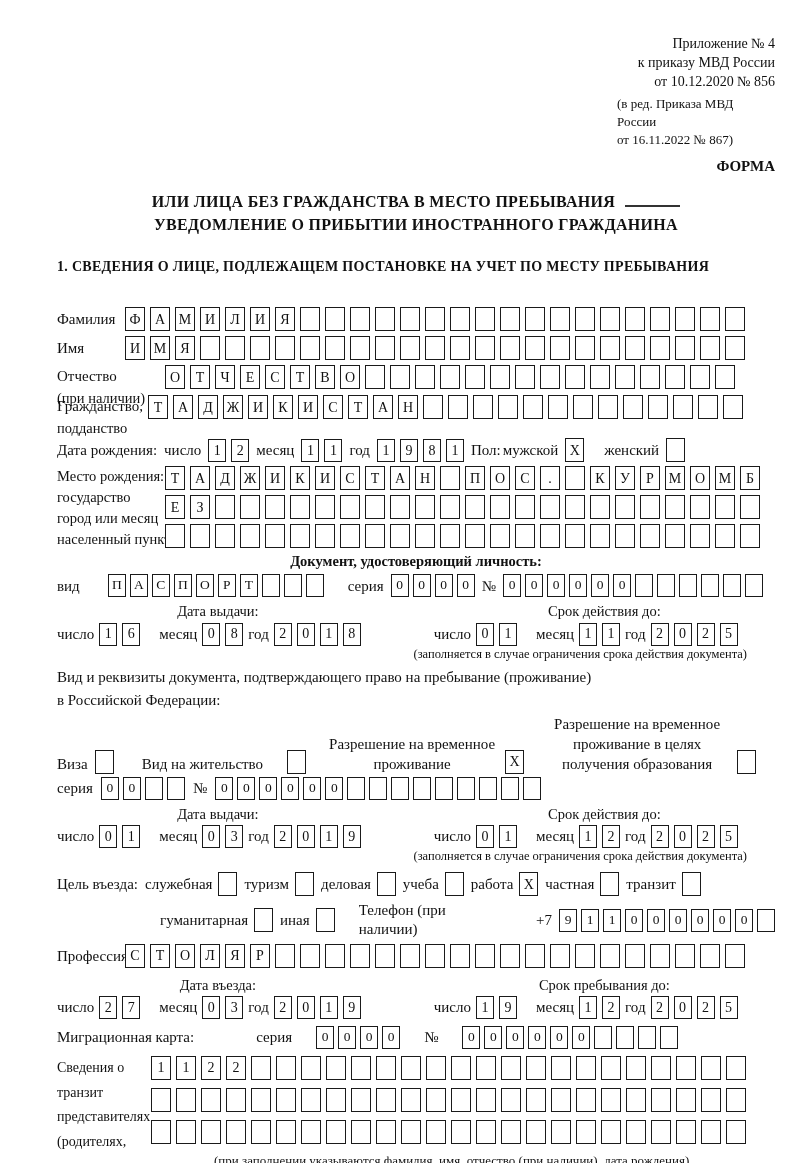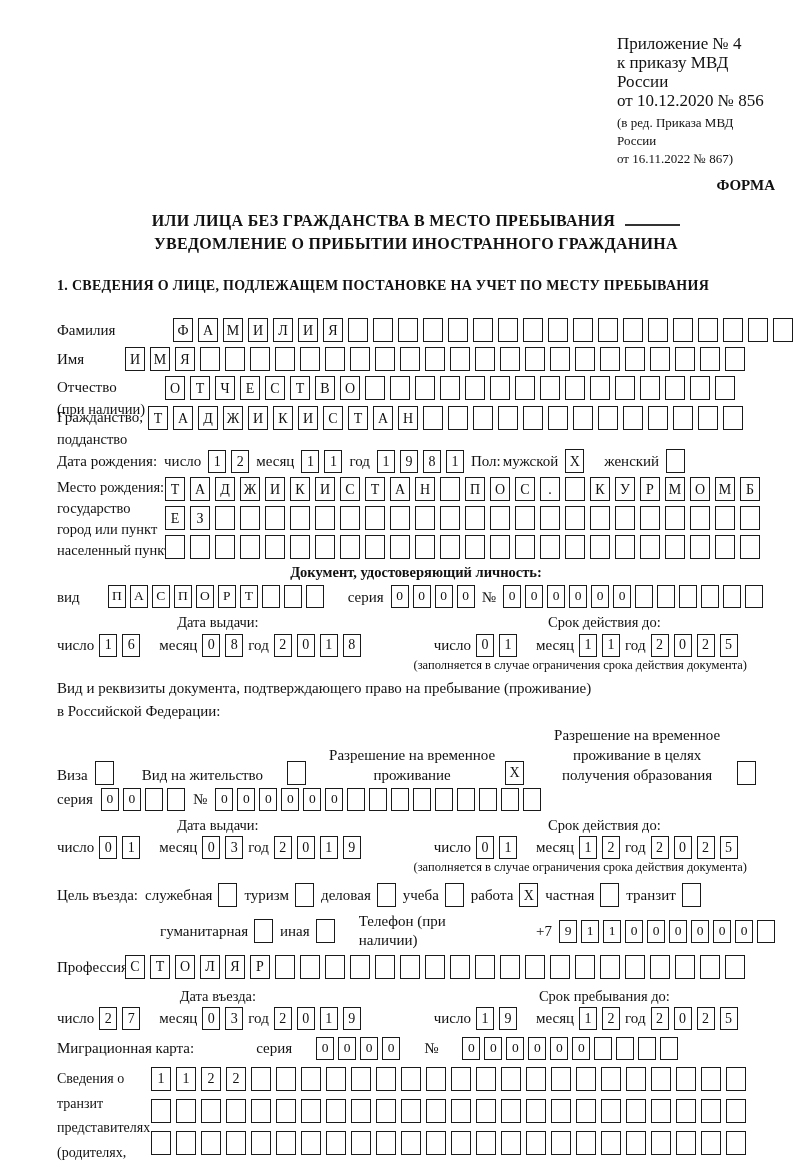--- a/index.html
+++ b/index.html
@@ -2,41 +2,41 @@
 <html><head>
 <meta charset="utf-8">
 <style>
   html,body{margin:0;padding:0;background:#e8e8e8;}
   .page{
     width:800px;height:1163px;margin:0 auto;background:#ffffff;
     font-family:"Liberation Serif","DejaVu Serif",serif;color:#111;
     box-sizing:border-box;padding:34px 25px 0 57px;overflow:hidden;
     font-size:15px;line-height:1.25;
   }
-  .appendix{margin-left:560px;line-height:19px;font-size:17px;}
+  .appendix{margin-left:560px;line-height:19px;font-size:14px;text-align:right;}
   .amendment{margin-left:560px;margin-top:4px;line-height:18px;font-size:13px;}
   .forma{margin-top:8px;text-align:right;font-weight:bold;font-size:15px;}
   .title{margin-top:14px;text-align:center;font-weight:bold;font-size:16px;line-height:23px;letter-spacing:.3px;}
   .blank-line{display:inline-block;width:55px;border-bottom:2px solid #333;height:10px;margin-left:10px;}
   .s1{margin-top:22px;font-weight:bold;font-size:14px;letter-spacing:.3px;}
   .row{display:flex;align-items:center;}
   .row-t{display:flex;align-items:flex-start;}
   .lblcol{flex:0 0 auto;}
   .lblcol .l2{font-size:14.5px;}
   .cells{display:inline-flex;gap:5px;flex-wrap:nowrap;}
   .cell{
     flex:0 0 auto;width:20px;height:24px;border:1.6px solid #1a1a1a;box-sizing:border-box;
     display:flex;align-items:center;justify-content:center;
     font-size:14px;background:#fff;
   }
   .cells.sm{gap:4px;} .cells.sm .cell{width:18px;height:23px;font-size:13.5px;}
   .cells.date{gap:5px;} .cells.date .cell{width:18px;height:23px;}
   .cells.chk .cell{width:19px;height:24px;}
   .gap6{width:6px;} .gap10{width:10px;} .gap14{width:14px;}
-  .surname{margin-top:24px;gap:48px;} .surname .lblcol{width:68px;}
+  .surname{margin-top:32px;} .surname .lblcol{width:68px;}
   .firstname{margin-top:5px;} .firstname .lblcol{width:68px;}
   .patron{margin-top:5px;} .patron .lblcol{width:108px;height:24px;white-space:nowrap;line-height:22px;}
   .citizen{margin-top:6px;} .citizen .lblcol{width:91px;height:24px;white-space:nowrap;line-height:22px;}
   .bdate{margin-top:19px;gap:7px;}
   .bplace{margin-top:4px;} .bplace .lblcol{width:108px;white-space:nowrap;line-height:21px;font-size:14.5px;}
   .bplace .cellstack{display:flex;flex-direction:column;gap:5px;}
   .dochead{margin-top:2px;text-align:center;font-weight:bold;font-size:14.5px;}
   .vidrow{margin-top:4px;gap:7px;}
   .datecols{display:flex;margin-top:5px;}
   .datecol-l{width:330px;} .datecol-r{margin-left:55px;width:350px;}
@@ -236,21 +236,21 @@
     <span>женский</span>
     <span class="cells chk">
         <span class="cell"></span>
       </span>
   </div>
 
   <div class="row-t bplace">
     <div class="lblcol">
       <div>Место рождения:</div>
       <div>государство</div>
-      <div>город или пункт</div>
+      <div>город или месяц</div>
       <div>населенный пункт</div>
     </div>
     <div class="cellstack">
       <div class="cells">
           <span class="cell">Т</span>
           <span class="cell">А</span>
           <span class="cell">Д</span>
           <span class="cell">Ж</span>
           <span class="cell">И</span>
           <span class="cell">К</span>

